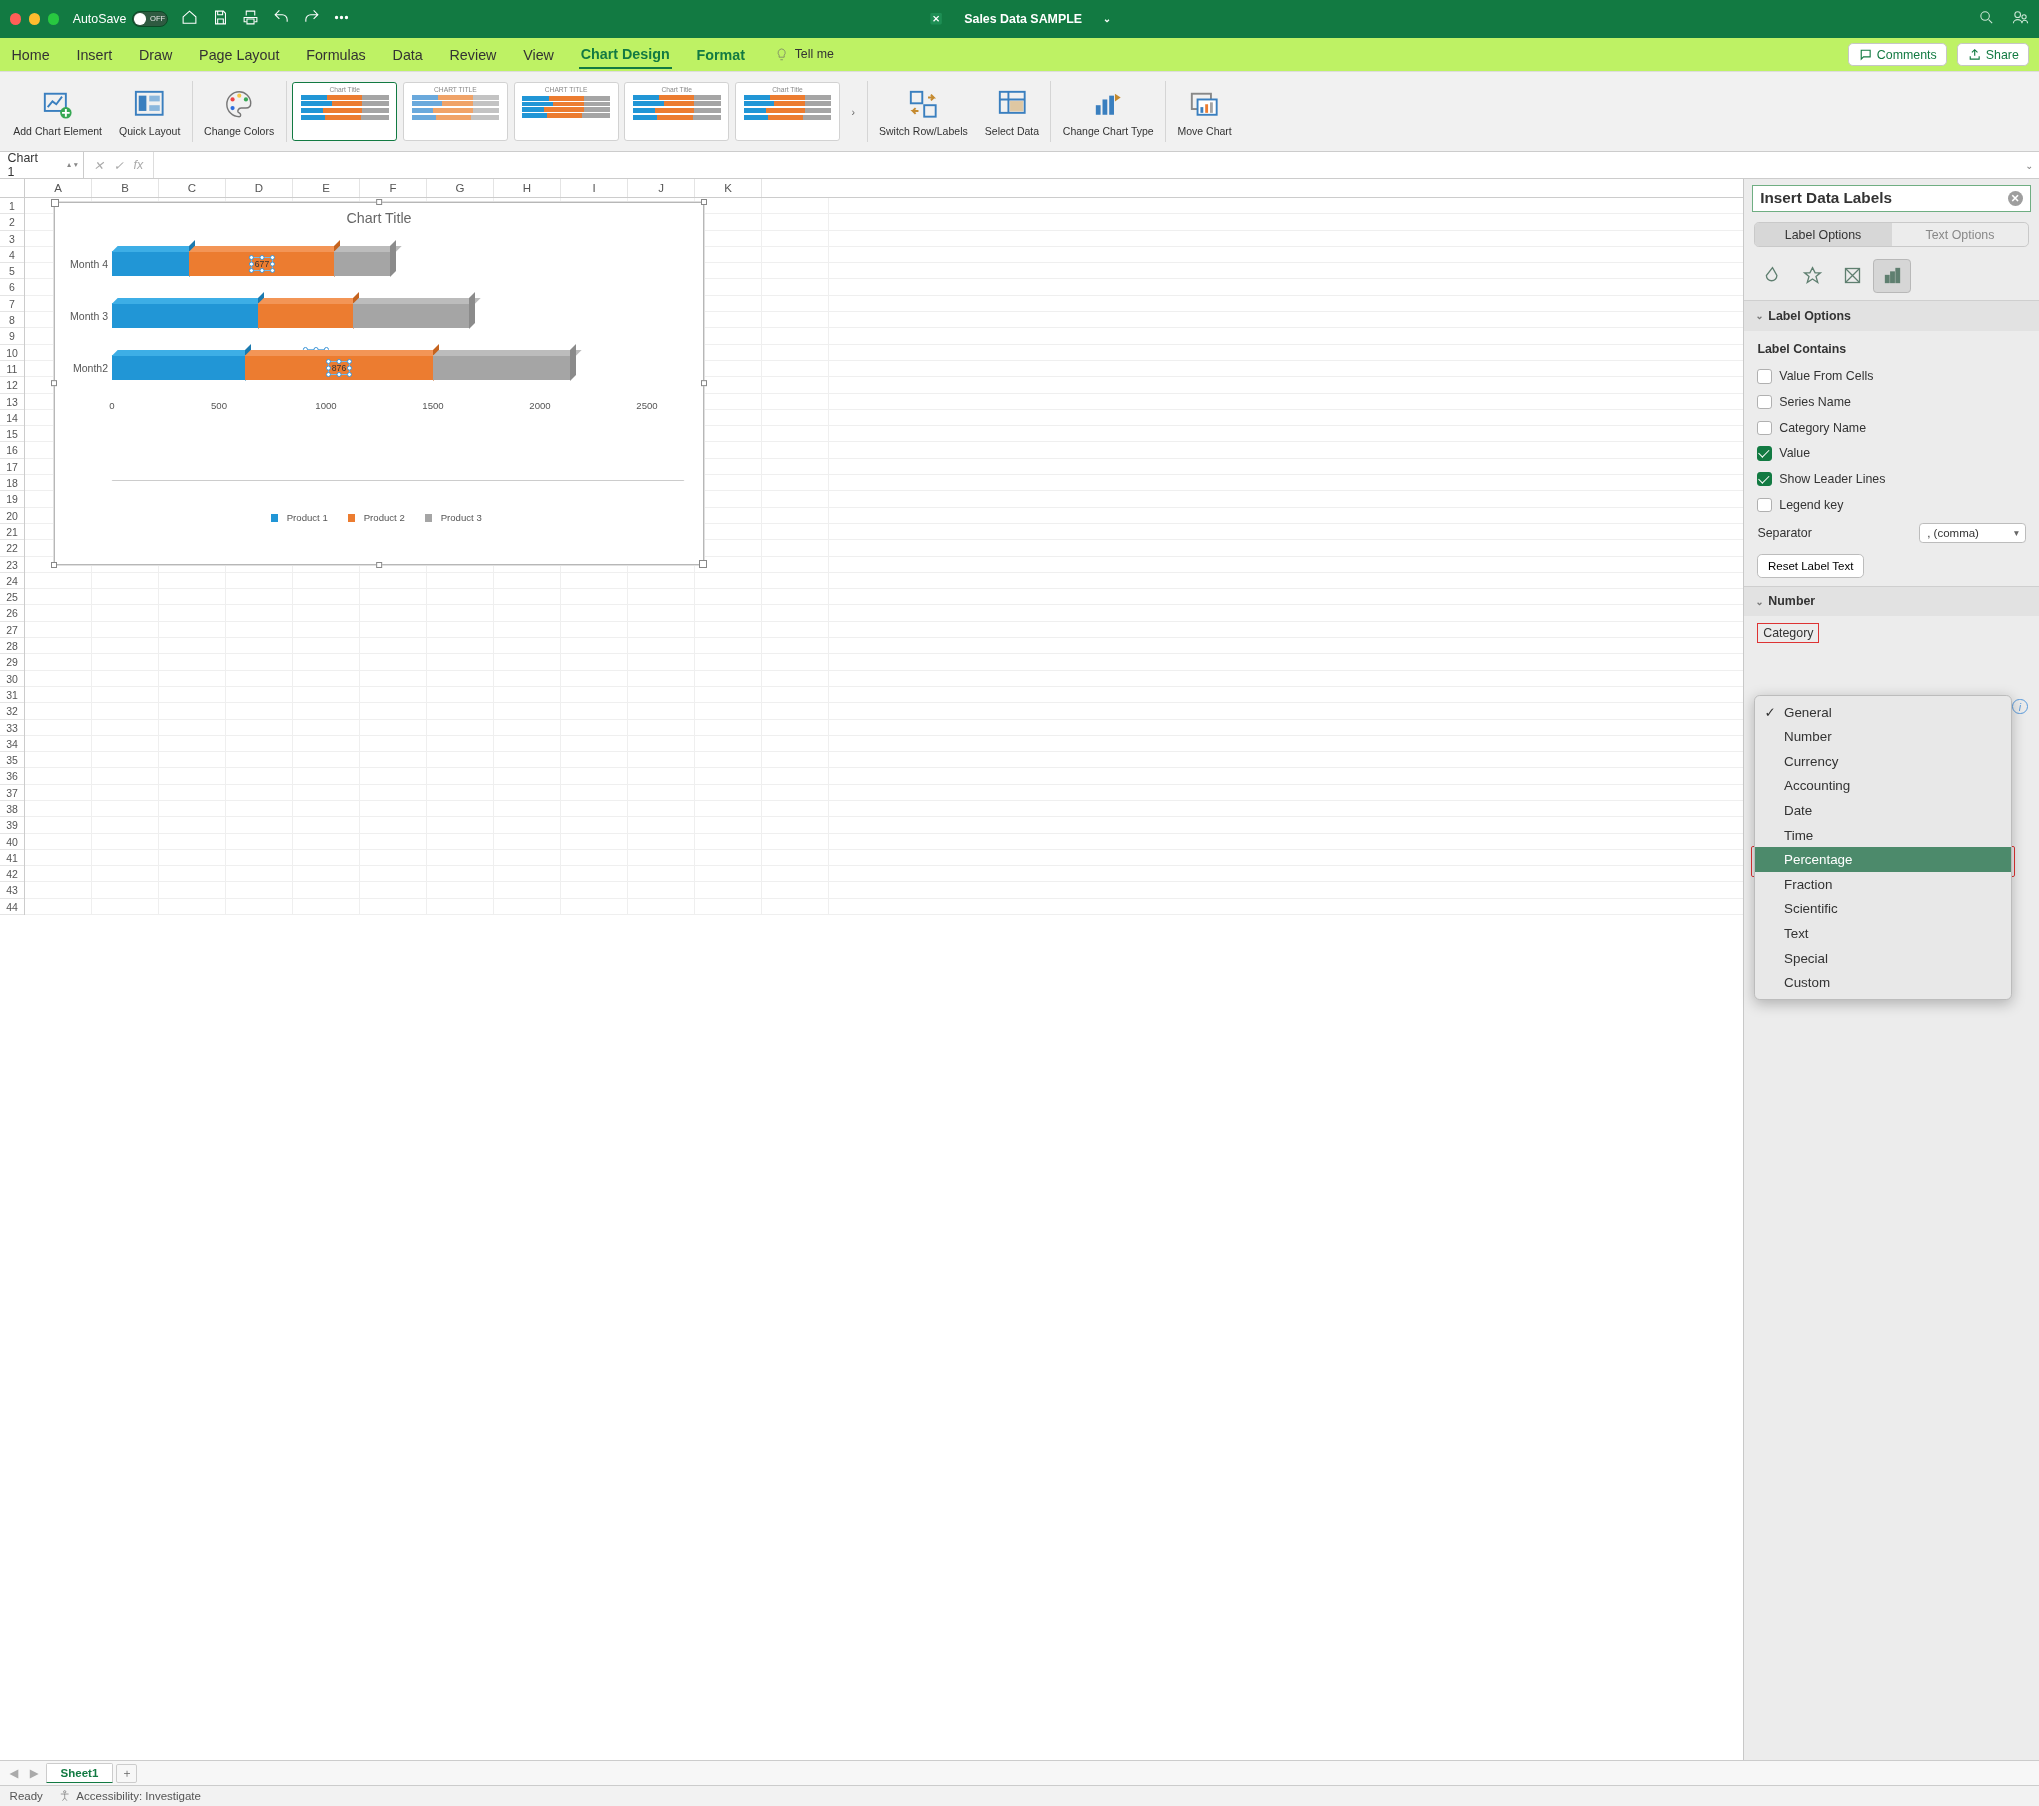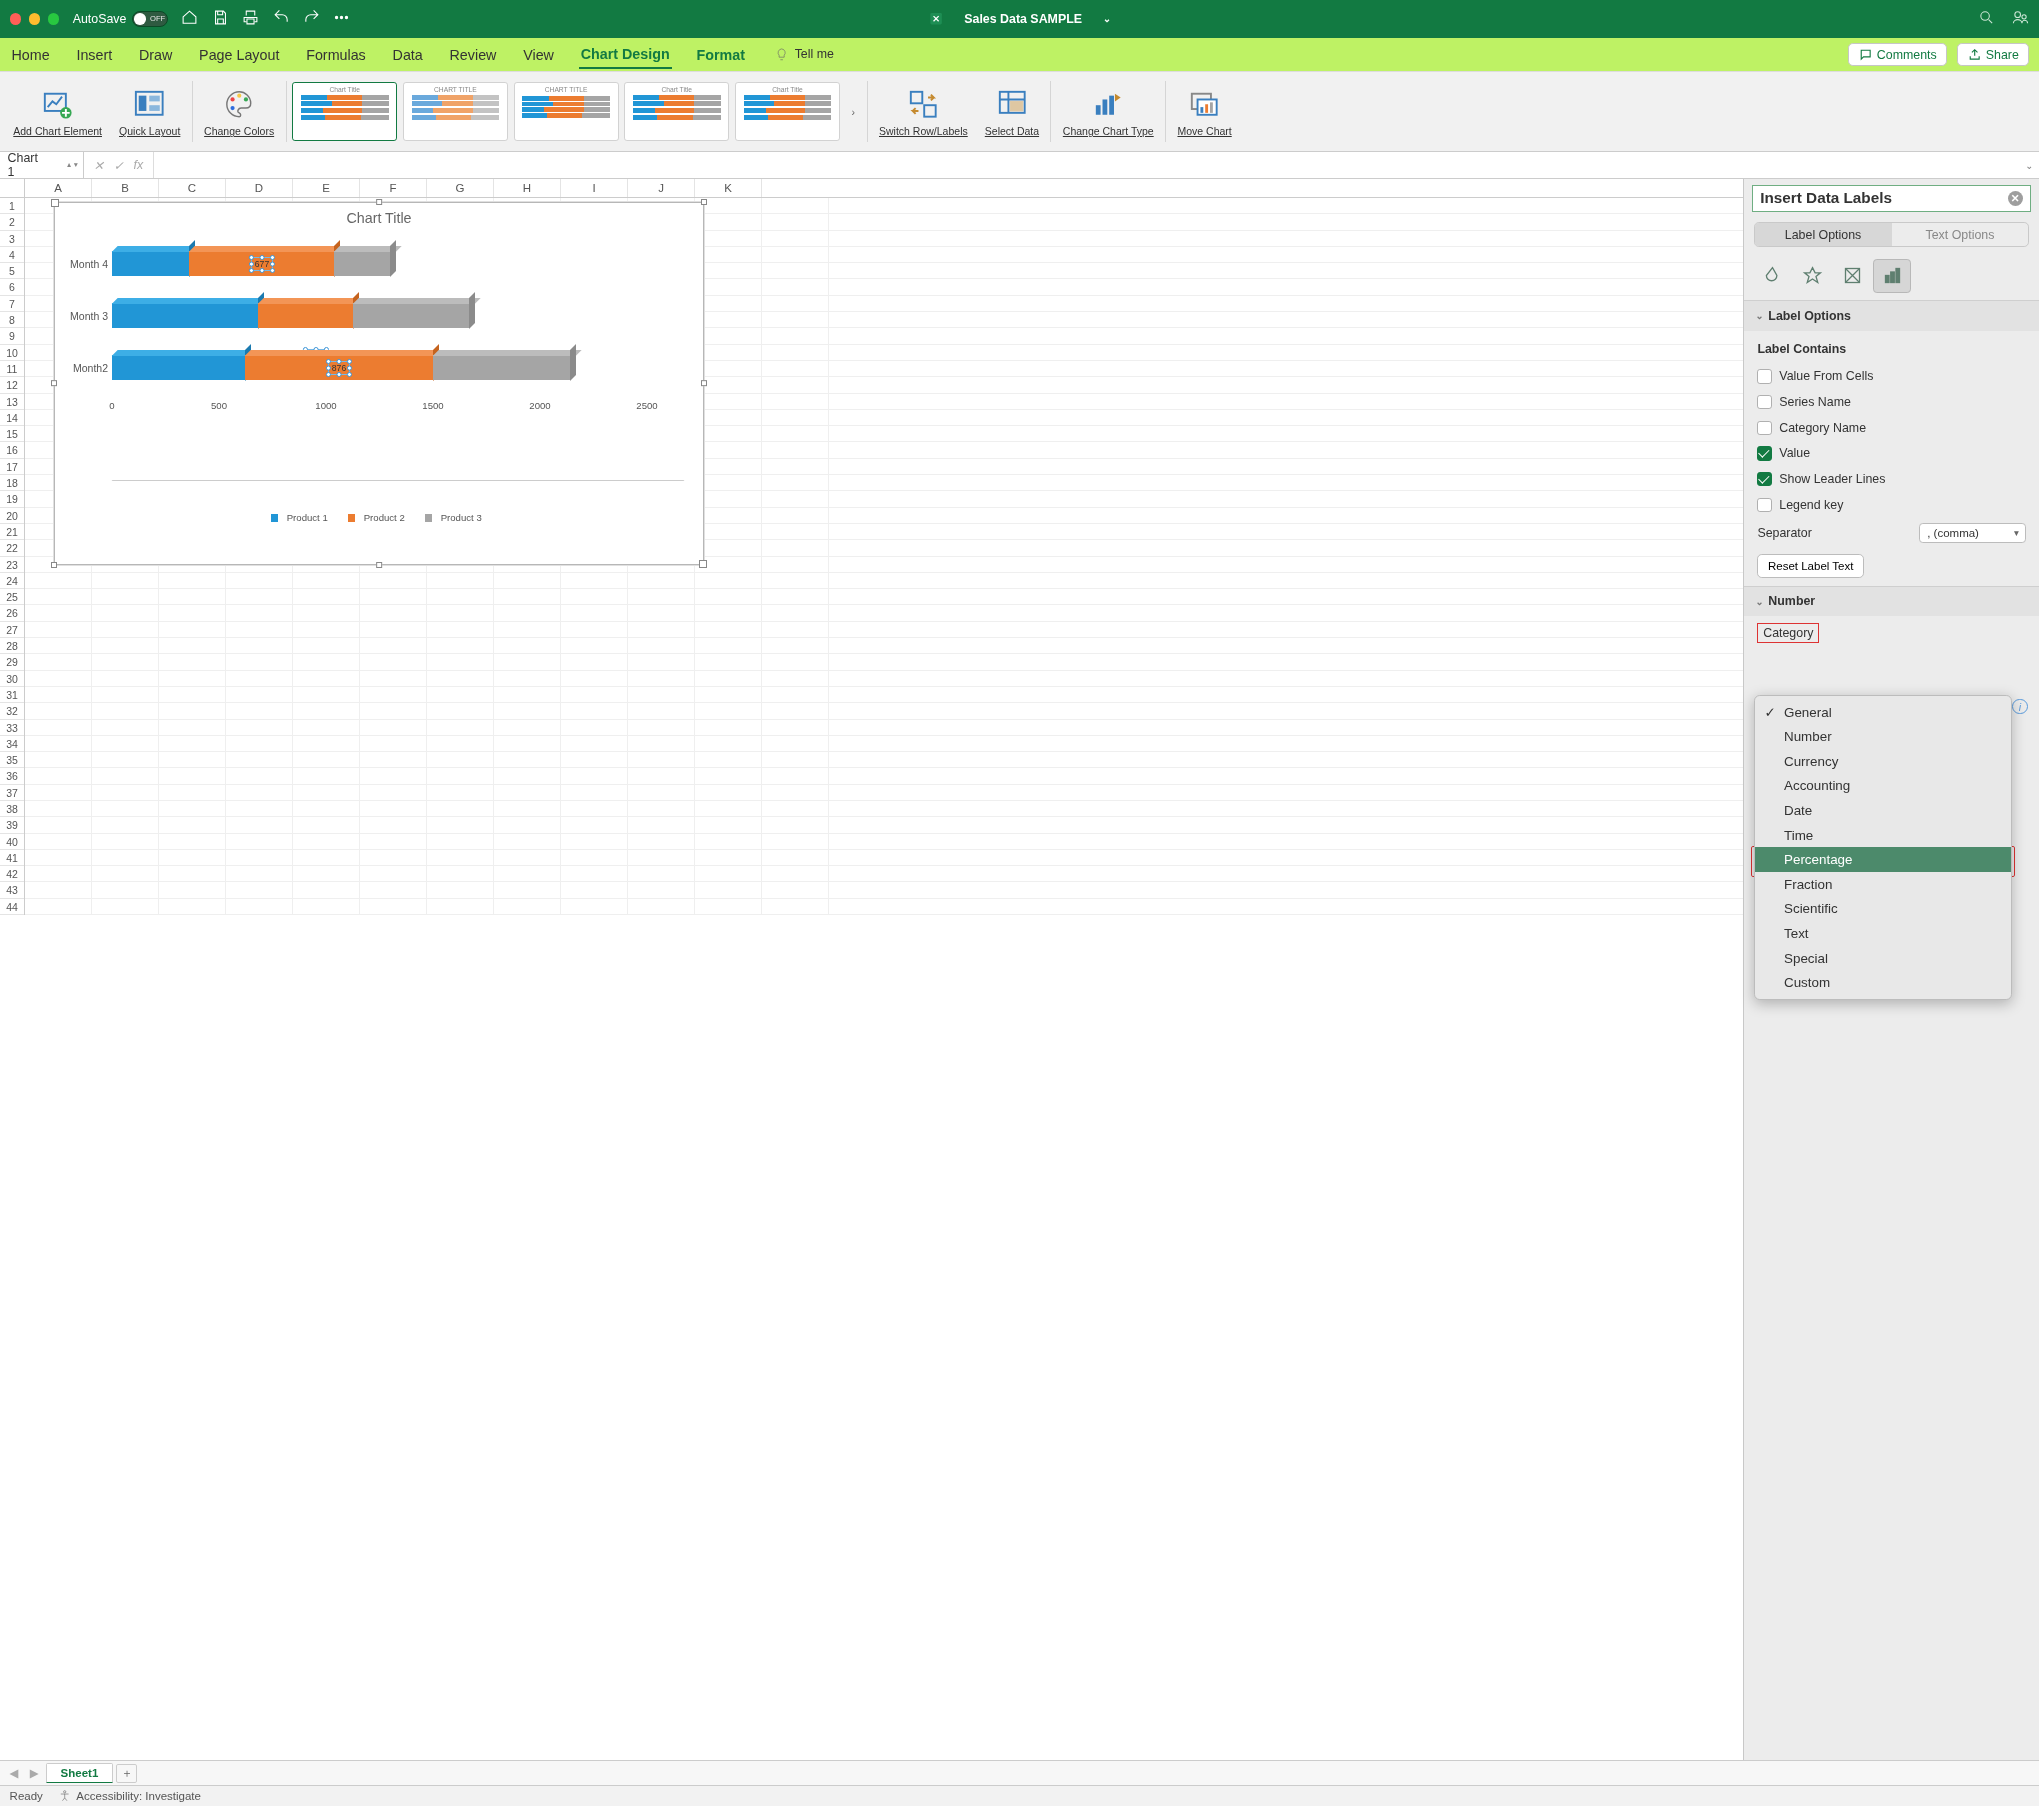--- a/index.html
+++ b/index.html
@@ -28,21 +28,21 @@
   .tab.ctx { color:#127a42; font-weight:600;}
   .tellme { display:flex; align-items:center; gap:5.7px; margin-left:3.8px;}
   .tellme svg{width:15.3px;height:15.3px;stroke:#666;fill:none;}
   .sharegrp { margin-left:auto; display:flex; gap:9.6px;}
   .pillbtn { border:1px solid #c6c6c6; border-radius:4.8px; padding:3.8px 9.6px; font-size:12.4px; display:flex; align-items:center; gap:4.8px; background:#fff;}
   .pillbtn.green{color:#127a42;}
   .pillbtn svg{width:13.4px;height:13.4px;}
 
   
   .ribbon { height:80px; background:#f1f1f1; border-bottom:1px solid #ccc; display:flex; align-items:center; padding:3.8px 7.6px; gap:5.7px; font-size:10.5px;}
-  .rgrp { display:flex; flex-direction:column; align-items:center; justify-content:center; padding:0 5.7px; height:100%; text-align:center;text-decoration:underline;}
+  .rgrp { display:flex; flex-direction:column; align-items:center; justify-content:center; padding:0 5.7px; height:100%; text-align:center;}
   .rgrp .ico { width:38px; height:38px; display:flex; align-items:center; justify-content:center; margin-bottom:1.9px;}
   .rgrp .ico svg{width:32.5px;height:32.5px;}
   .sep { width:1px; height:61px; background:#d5d5d5;}
   .styles { display:flex; gap:5.7px; align-items:center;}
   .stylecard { width:105px; height:59px; border:1px solid #d2d2d2; border-radius:2.9px; background:#fff; position:relative; overflow:hidden;}
   .stylecard.sel{border:1.9px solid #127a42;}
   .stylecard .sctitle{font-size:6.7px;color:#888;text-align:center;margin:2.9px 0 1.9px;}
   .minibar{height:4.8px;margin:1.9px 7.6px;border-radius:1px;display:flex;}
   .minibar span{height:100%;}
   .scrollbtn{width:15.3px;height:59px;display:flex;align-items:center;justify-content:center;color:#666;}

